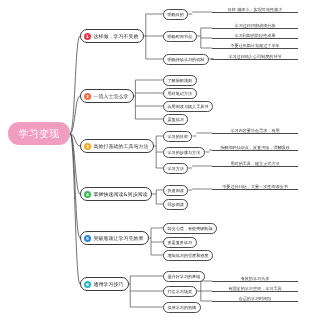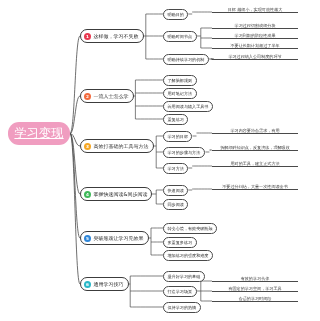--- a/index.html
+++ b/index.html
@@ -35,24 +35,23 @@
     display: flex;
     align-items: center;
     white-space: nowrap;
   }
   
   .root {
     background: #f09dc0;
     border-radius: 11px;
     color: #ffffff;
     justify-content: center;
-    font-size: 12px;
+    font-size: 10px;
     letter-spacing: 0.3px;
     height: 23px;
-    text-decoration: underline;
   }
   
   .branch {
     border: 0.8px solid #3c3c3c;
     border-radius: 7px;
     background: #ffffff;
     height: 14px;
     padding: 0 4px 0 3px;
     font-size: 5px;
     color: #2b2b2b;

